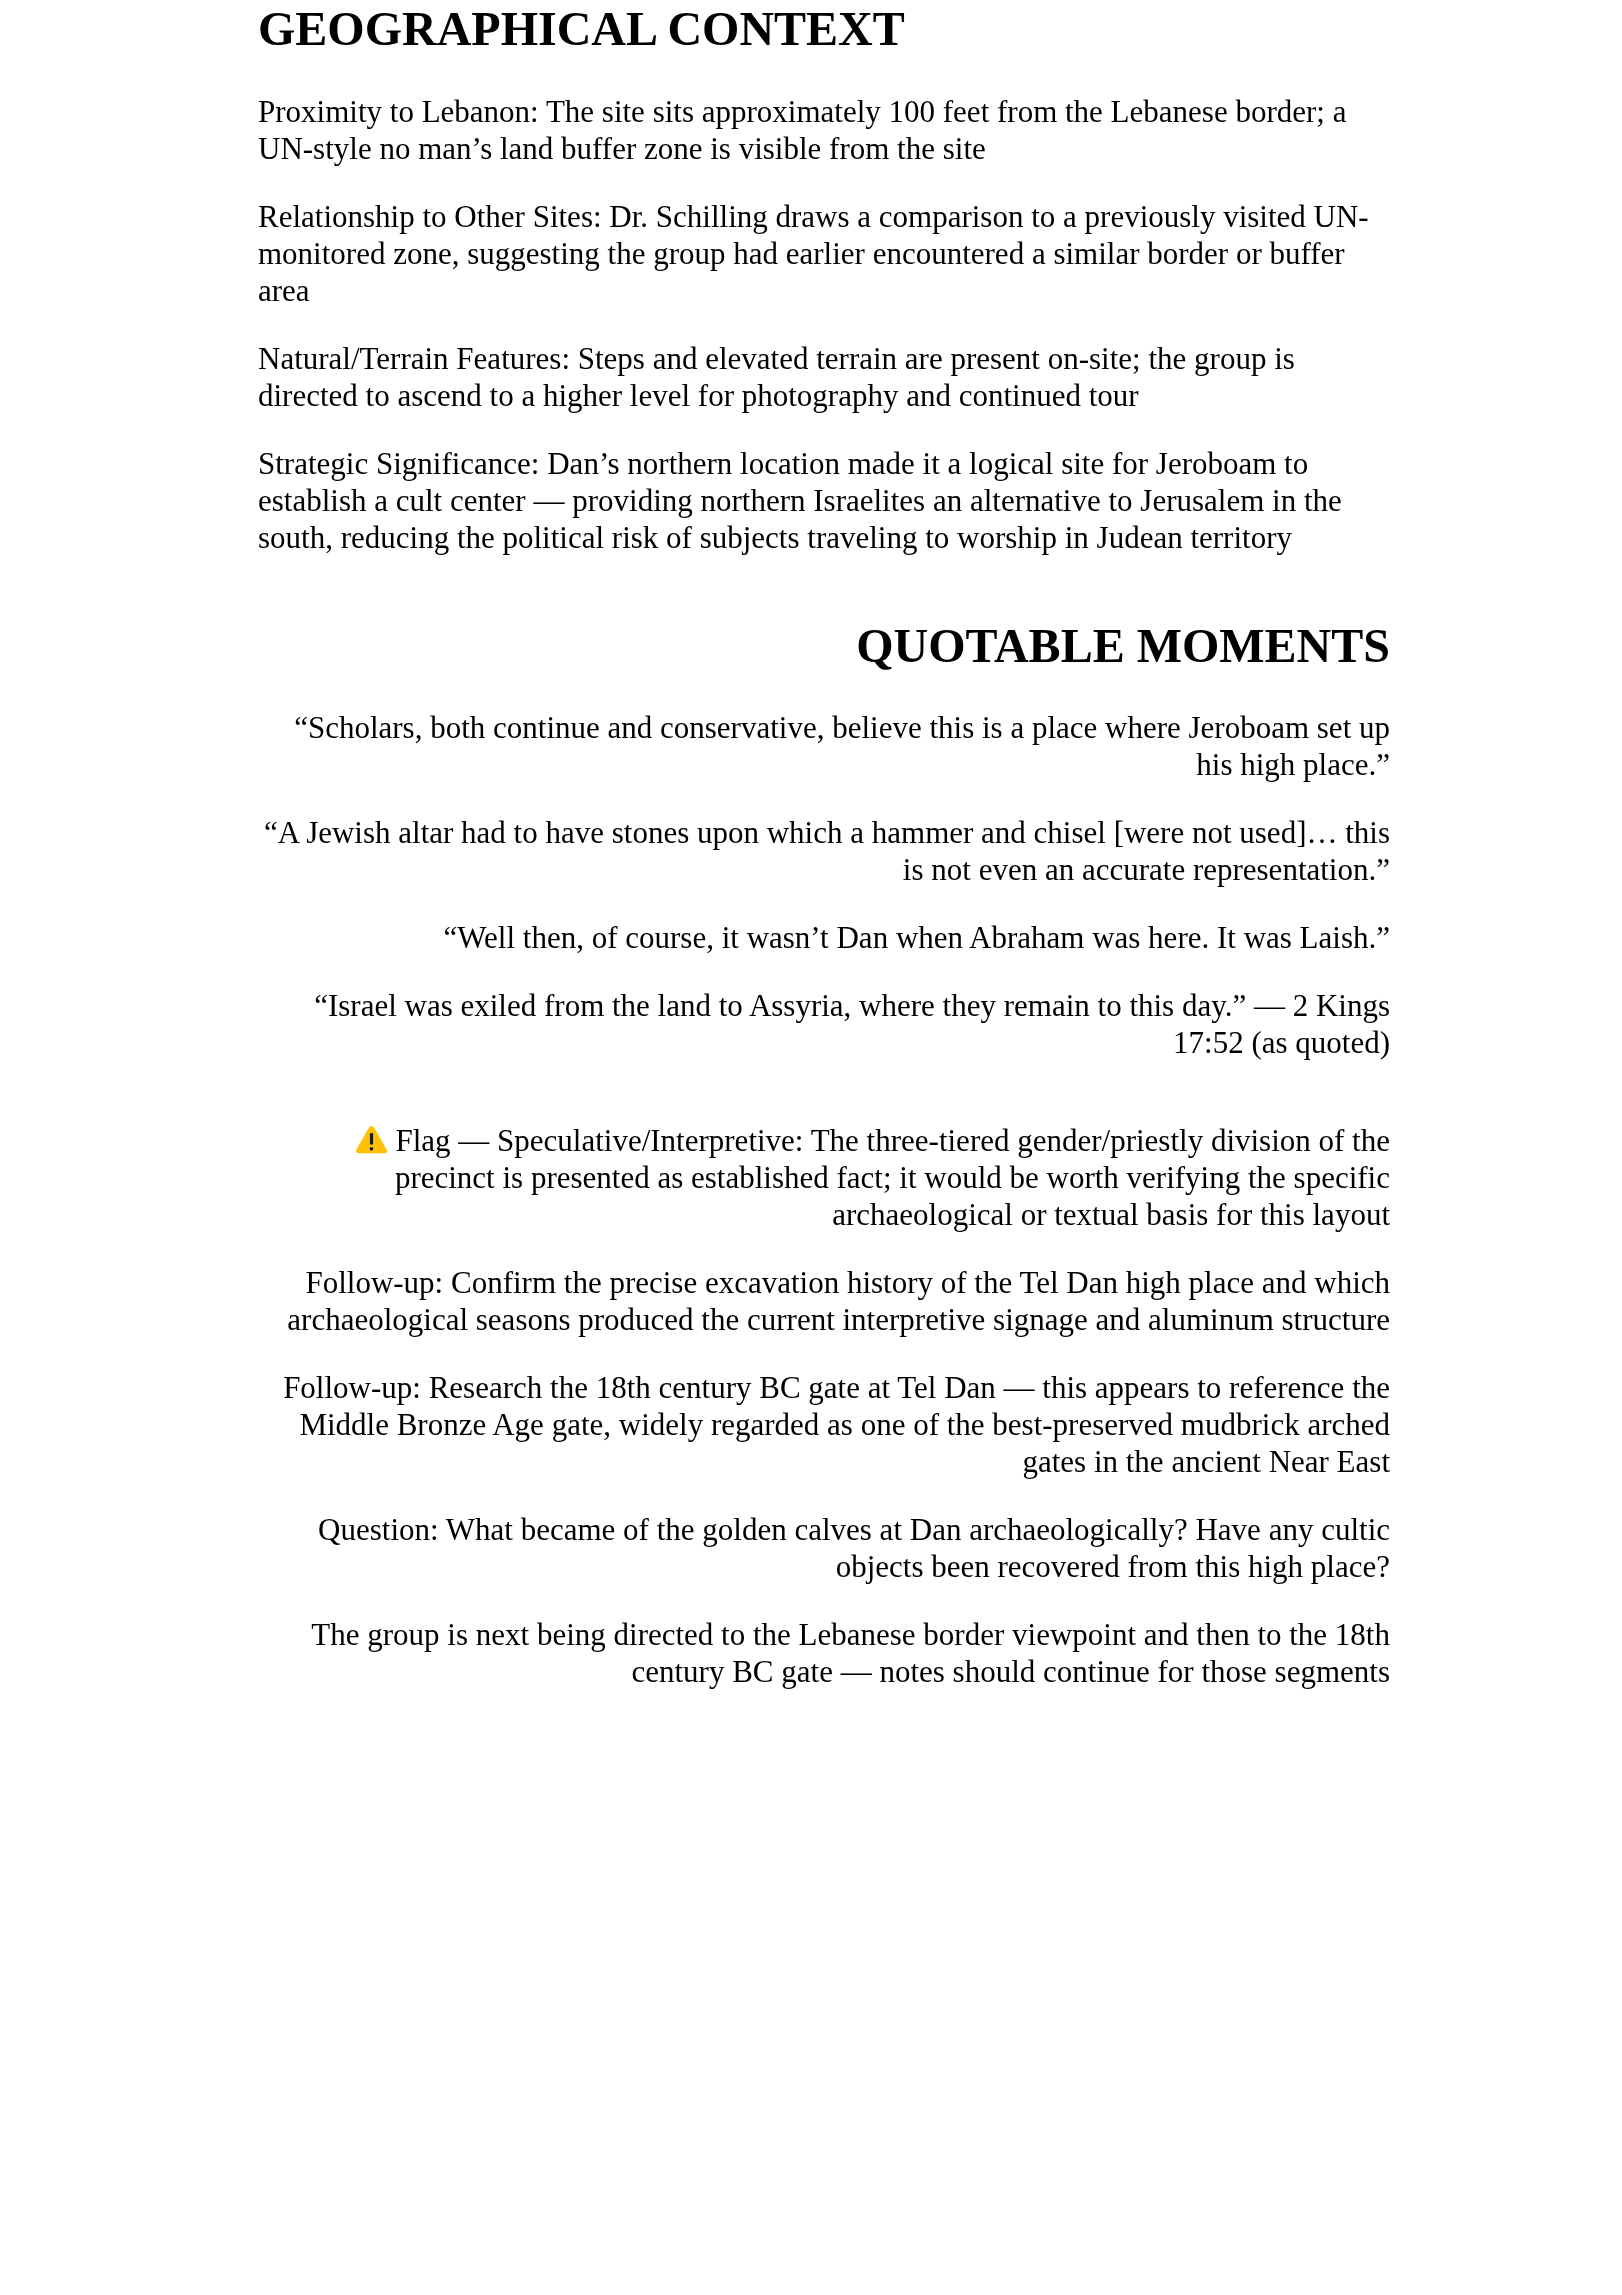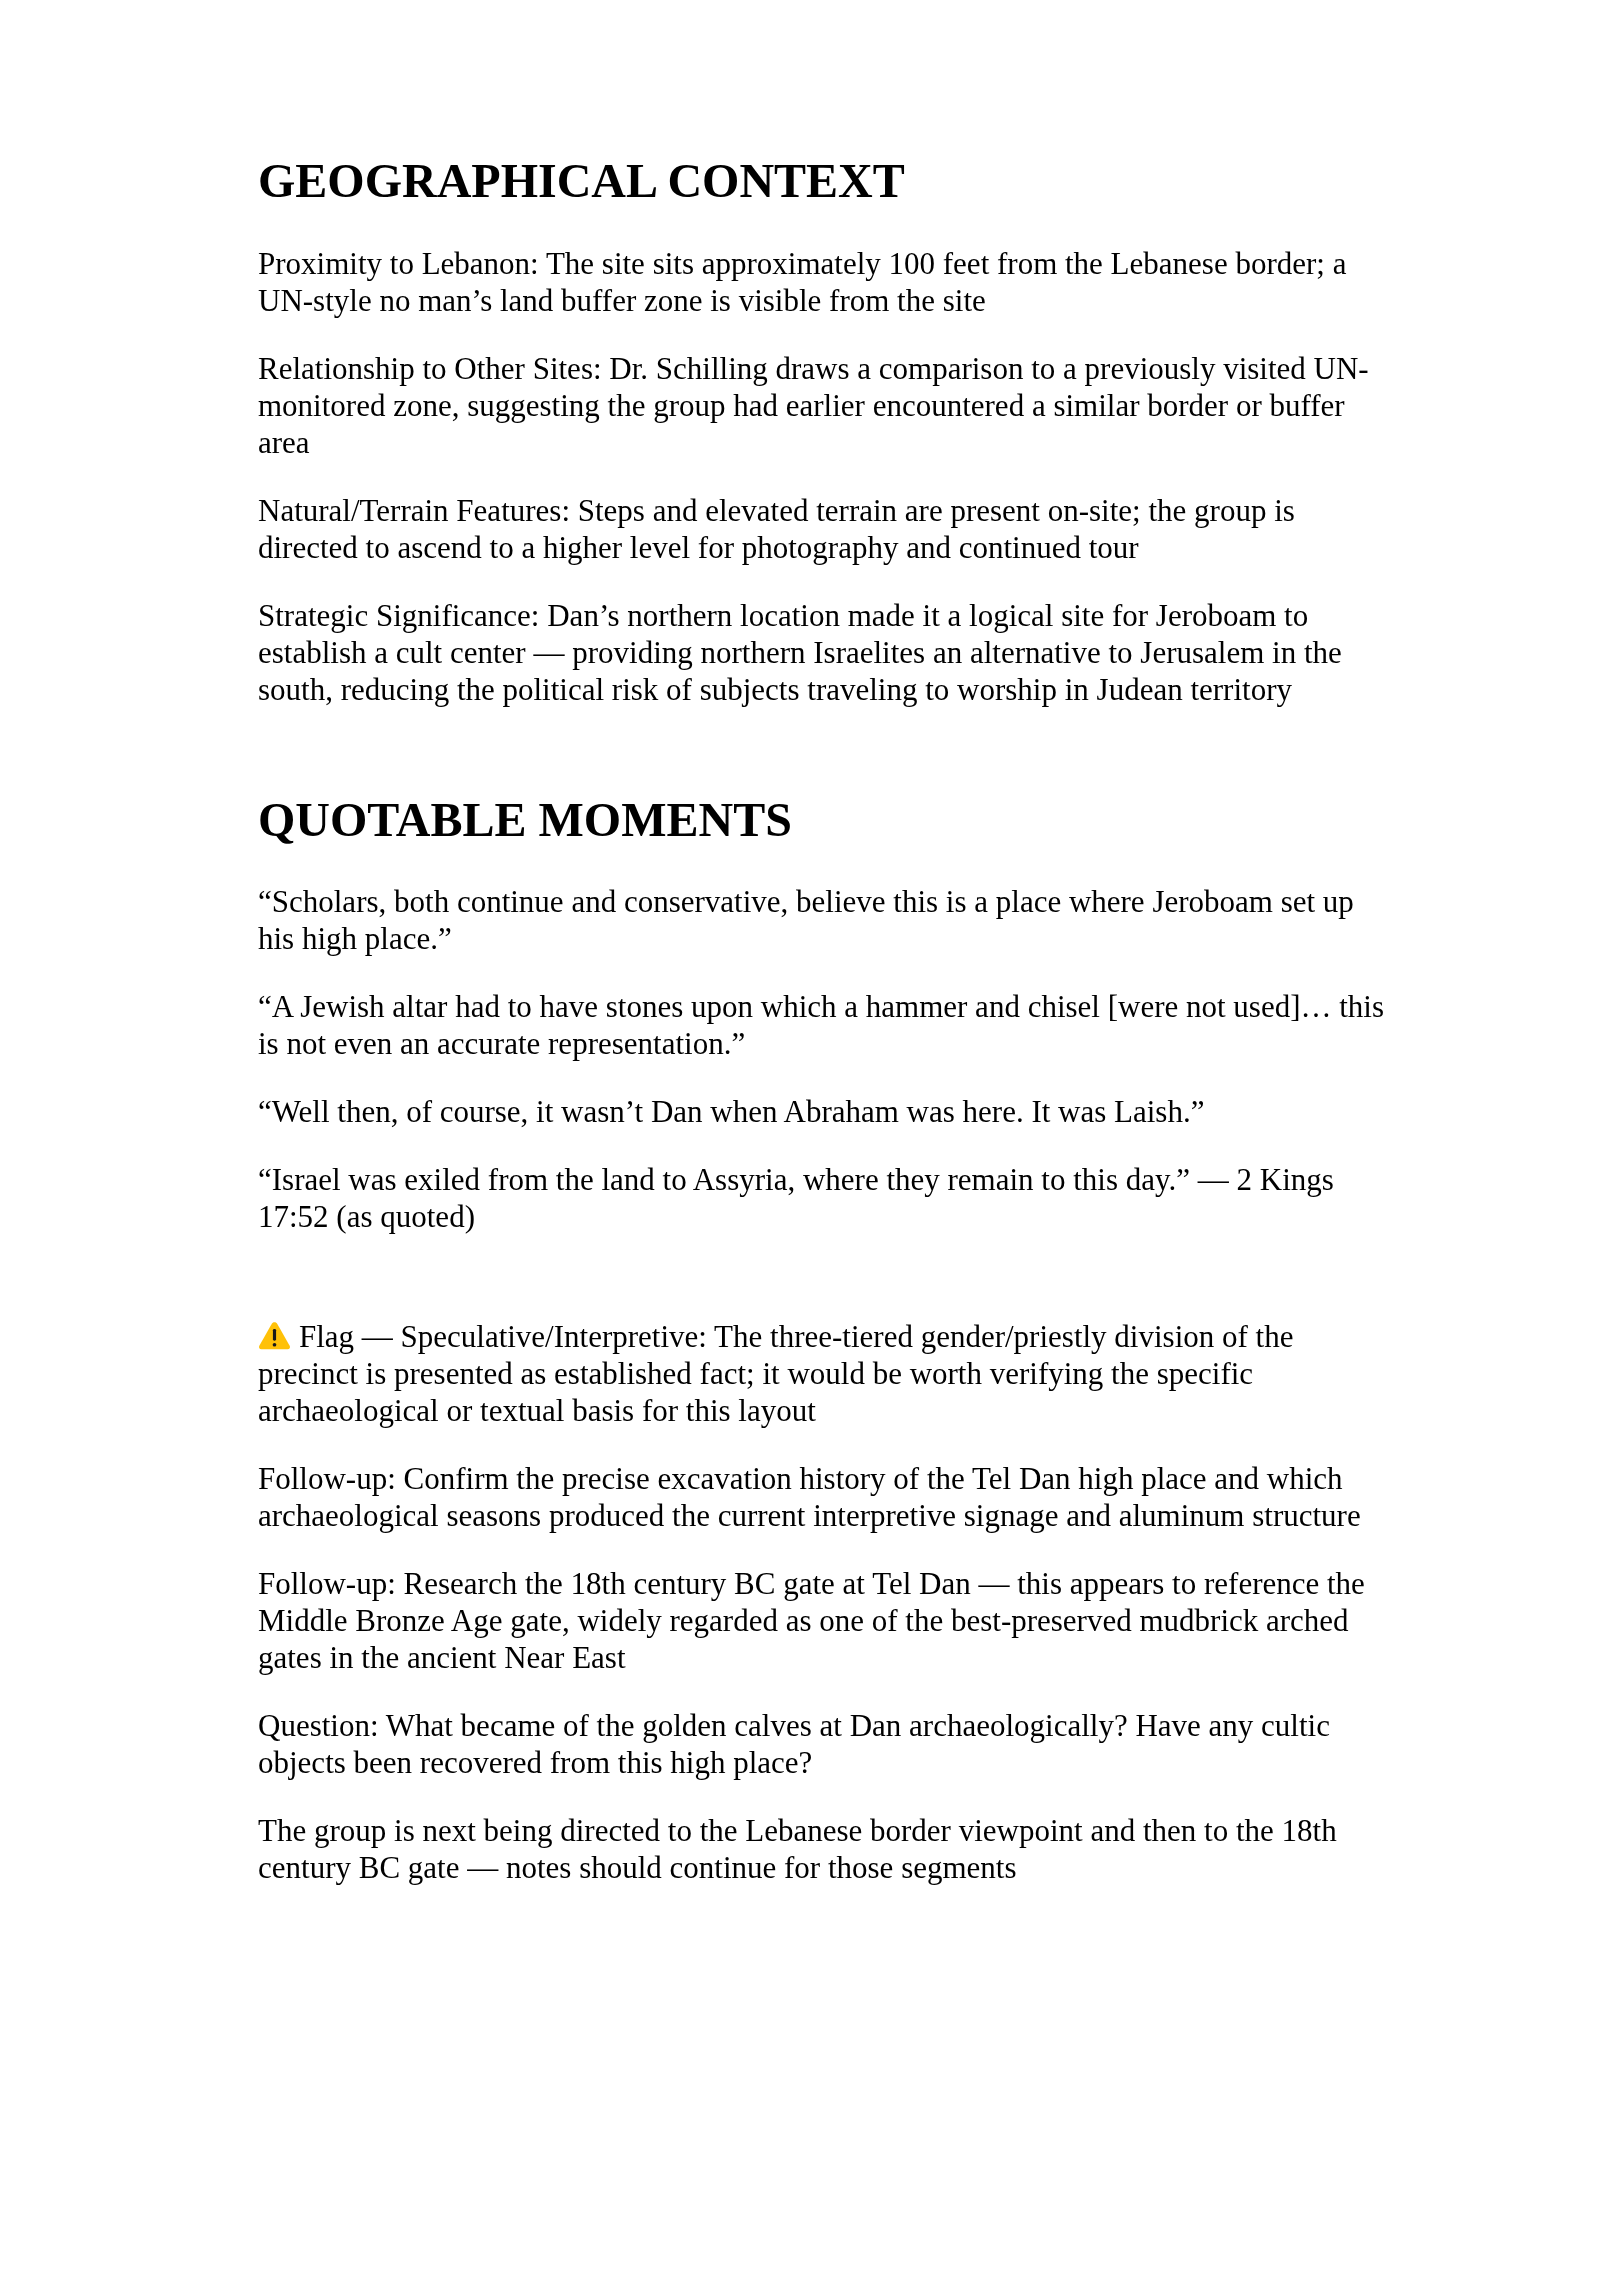--- a/index.html
+++ b/index.html
@@ -27,23 +27,23 @@
       letter-spacing: 0;
     }
     .para {
       font-size: 31px;
       line-height: 37px;
       margin: 0 0 31px 0;
       padding: 0;
     }
     .para:last-child { margin-bottom: 0; }
     .section { margin: 0; }
-    #sec-geo { padding-top: 152px; }
+    #sec-geo { }
     #sec-geo .section-heading { margin-bottom: 35px; }
-    .section + .section { margin-top: 83px; }
+    .section + .section { margin-top: 61px; text-align: right; }
     .section .section-heading { margin-bottom: 34px; }
     .warn-icon {
       display: inline-block;
       width: 33px;
       height: 29px;
       vertical-align: -2.6px;
       margin-right: 7.9px;
     }
     .warn-icon svg { display: block; width: 33px; height: 29px; }
   </style>

